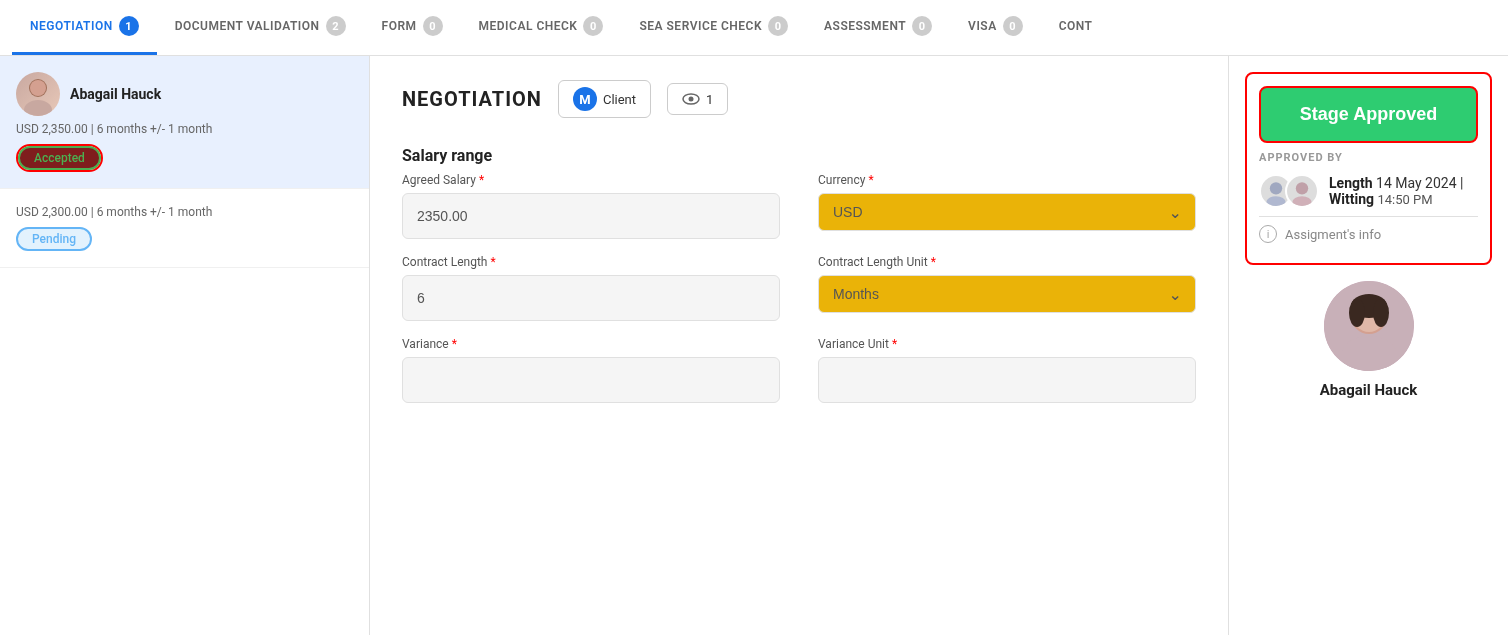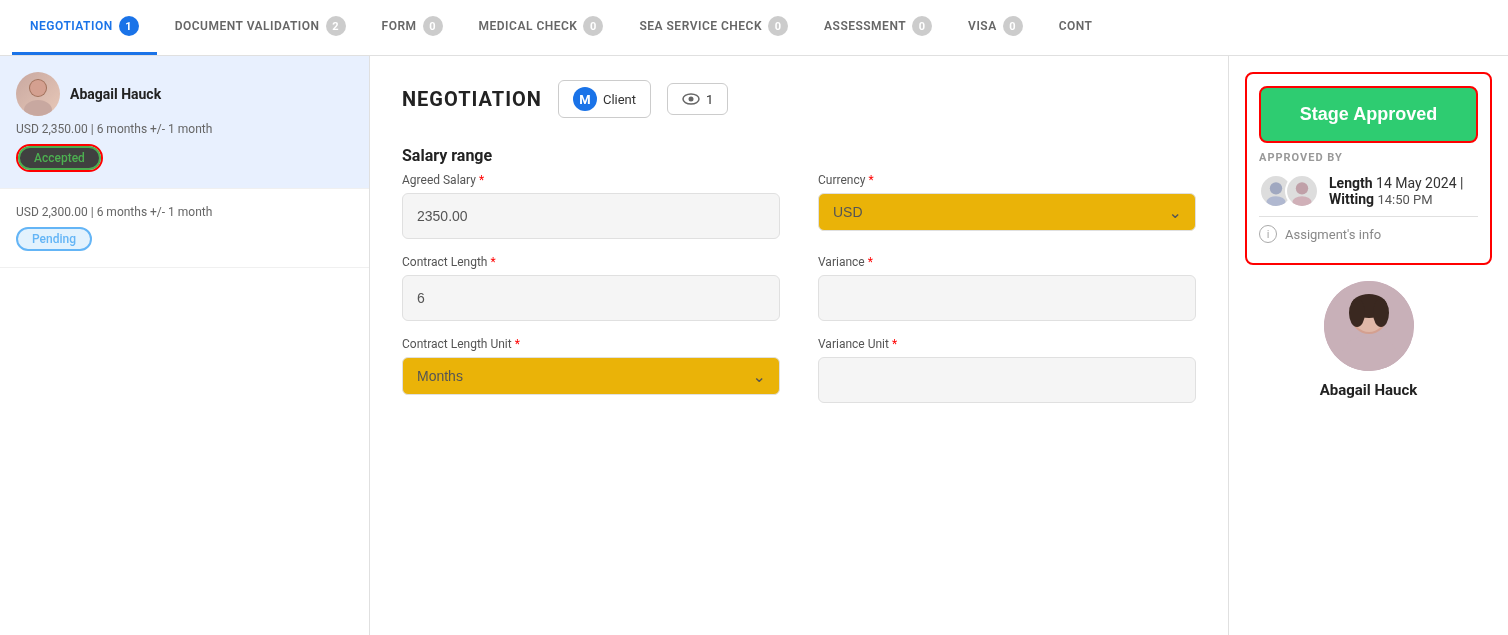--- a/index.html
+++ b/index.html
@@ -100,21 +100,21 @@
     }
     .status-badge {
       display: inline-block;
       padding: 3px 14px;
       border-radius: 20px;
       font-size: 12px;
       font-weight: 500;
       border: 2px solid transparent;
     }
     .status-accepted {
-      background: #404040;
+      background: #7f1d1d;
       color: #4caf50;
       border-color: #4caf50;
     }
     .status-pending {
       background: #e3f2fd;
       color: #64b5f6;
       border-color: #64b5f6;
     }
 
     
@@ -470,38 +470,38 @@
         <div class="form-group">
           <label>
             <span>Contract Length</span>
             <span class="required-star"> *</span>
           </label>
           <input type="text" class="form-input" value="6" style="">
         </div>
 
         <div class="form-group">
           <label>
-            <span>Variance</span>
-            <span class="required-star"> *</span>
-          </label>
-          <input type="text" class="form-input" placeholder="" style="">
-        </div>
-
-        <div class="form-group">
-          <label>
             <span>Contract Length Unit</span>
             <span class="required-star"> *</span>
           </label>
           <div class="select-wrapper">
             <select class="form-select">
               <option>Months</option>
               <option>Weeks</option>
               <option>Days</option>
             </select>
           </div>
+        </div>
+
+        <div class="form-group">
+          <label>
+            <span>Variance</span>
+            <span class="required-star"> *</span>
+          </label>
+          <input type="text" class="form-input" placeholder="" style="">
         </div>
 
         <div class="form-group">
           <label>
             <span>Variance Unit</span>
             <span class="required-star"> *</span>
           </label>
           <input type="text" class="form-input" placeholder="" style="">
         </div>
 

